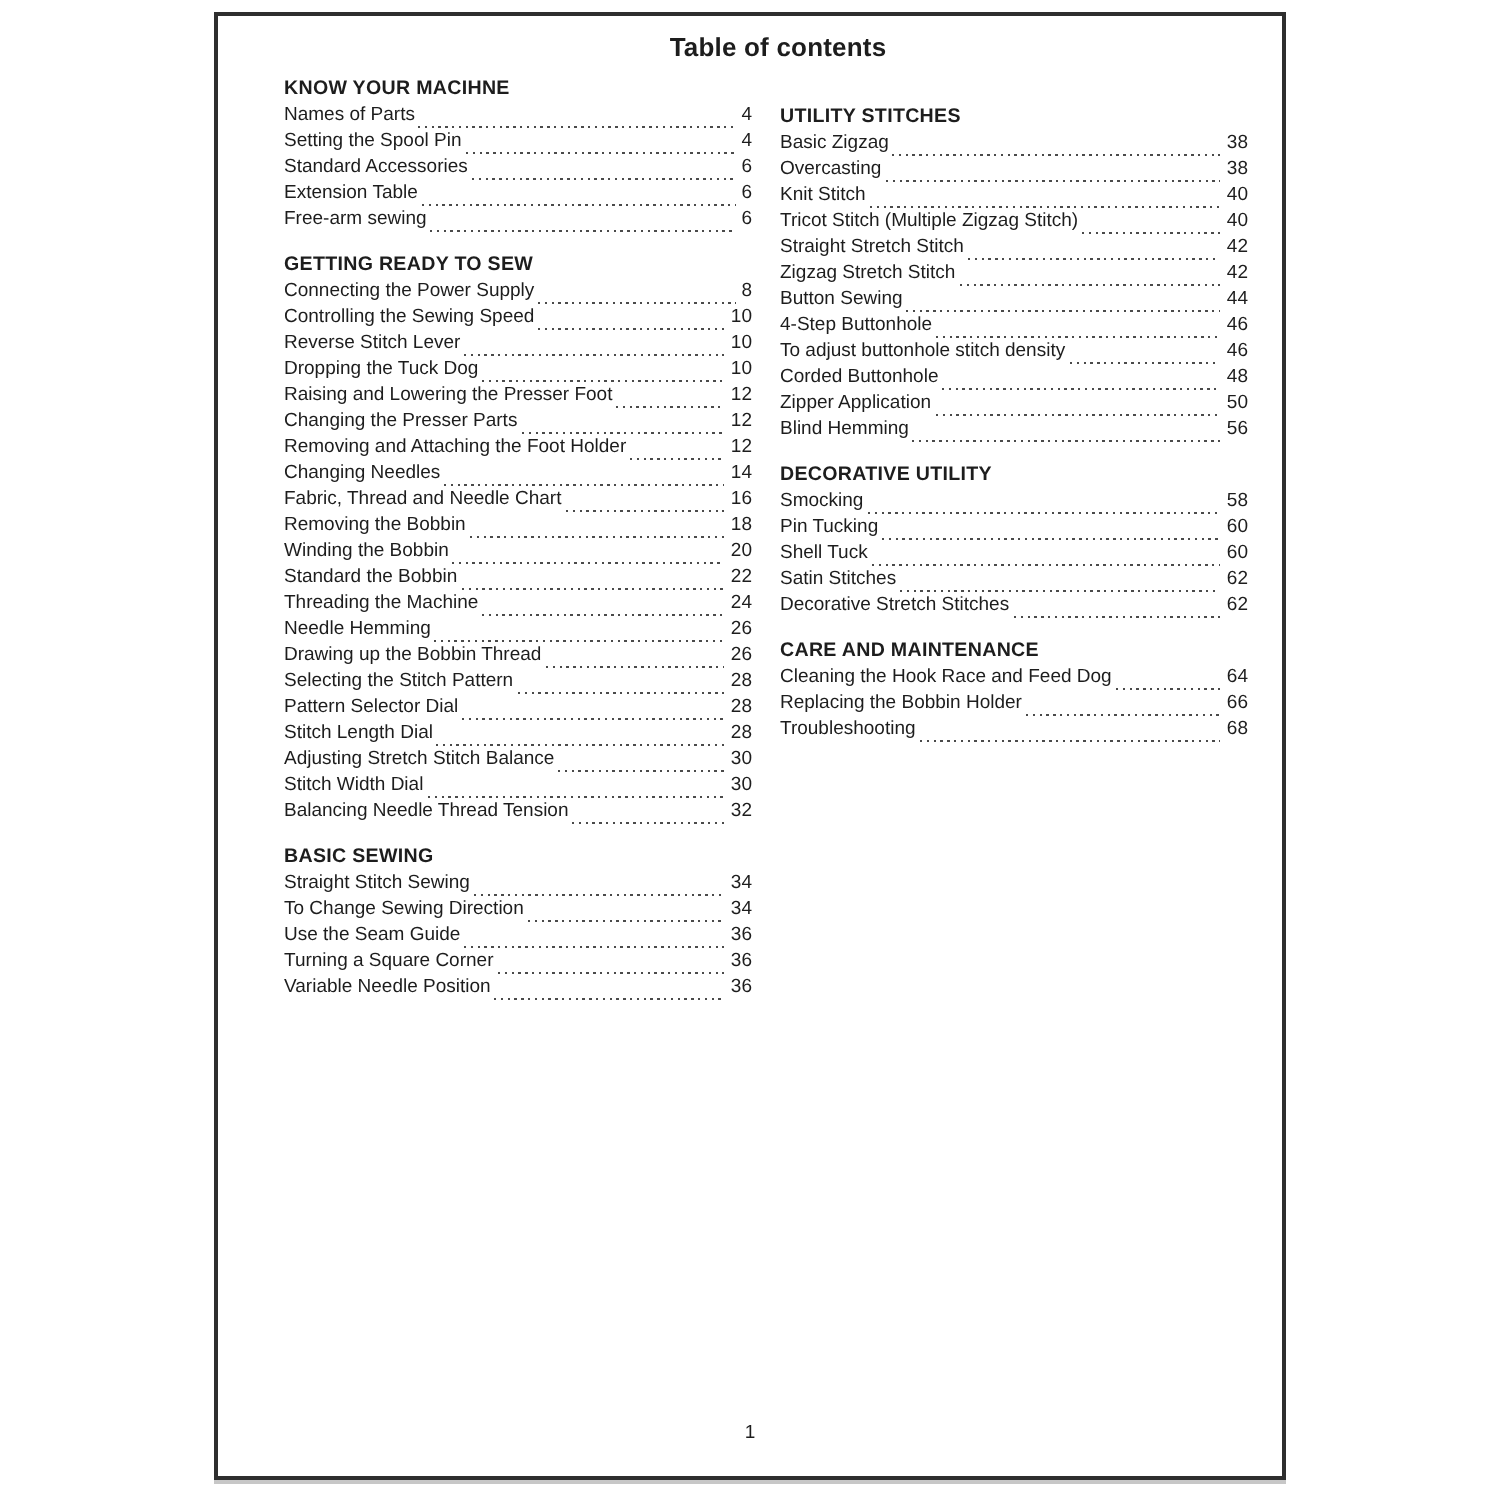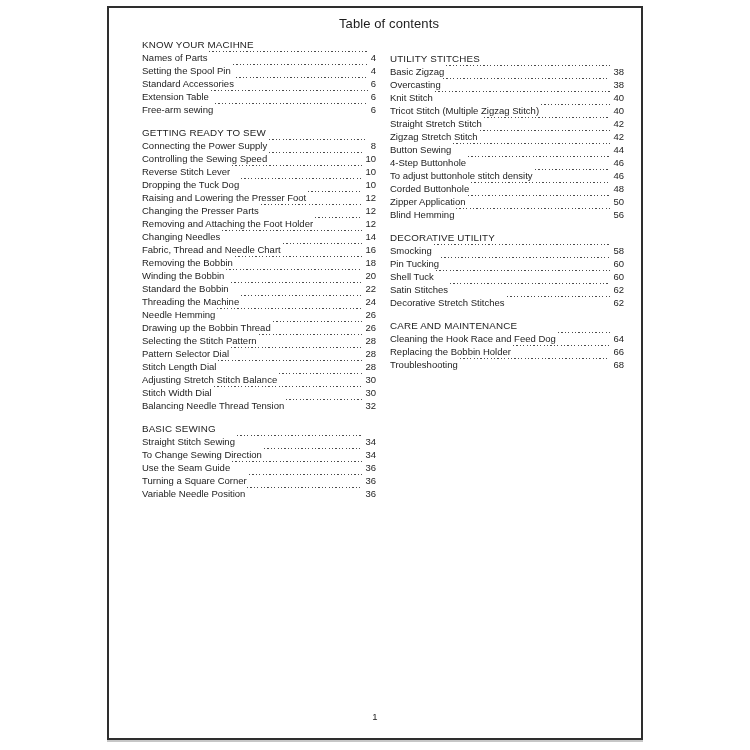--- a/index.html
+++ b/index.html
@@ -14,32 +14,32 @@
     position: absolute; left: 107px; top: 6px;
     width: 536px; height: 734px;
     box-sizing: border-box;
     border: 2px solid var(--border, #2e2e2e);
     background: #ffffff;
     box-shadow: 0 2px 0 rgba(130,130,130,0.45);
   }
   .title {
     position: absolute; top: 8px; left: 0; right: 0;
     text-align: center;
-    font-size: 13px; font-weight: normal; letter-spacing: 0.1px; padding-left: 28px;
+    font-size: 13px; font-weight: bold; letter-spacing: 0.1px; padding-left: 28px;
   }
   .col { position: absolute; width: 234px; }
   .col-left  { left: 33px;  top: 30px; }
   .col-right { left: 281px; top: 44px; }
   .toc-section + .toc-section { margin-top: 10px; }
   .sec-title {
-    font-size: 9.8px; font-weight: normal;
+    font-size: 9.8px; font-weight: bold;
     line-height: 13px; letter-spacing: 0.15px;
   }
   .row {
-    display: flex; align-items: flex-start;
+    display: flex; align-items: flex-end;
     font-size: 9.5px; line-height: 13px;
     white-space: nowrap;
   }
   .lbl { flex: 0 0 auto; }
   .leader {
     flex: 1 1 auto; min-width: 6px;
     height: 1.2px;
     margin: 0 3px 0 2px;
     background-image: repeating-linear-gradient(to right,
       #4a4a4a 0 1.2px, transparent 1.2px 3.4px);

